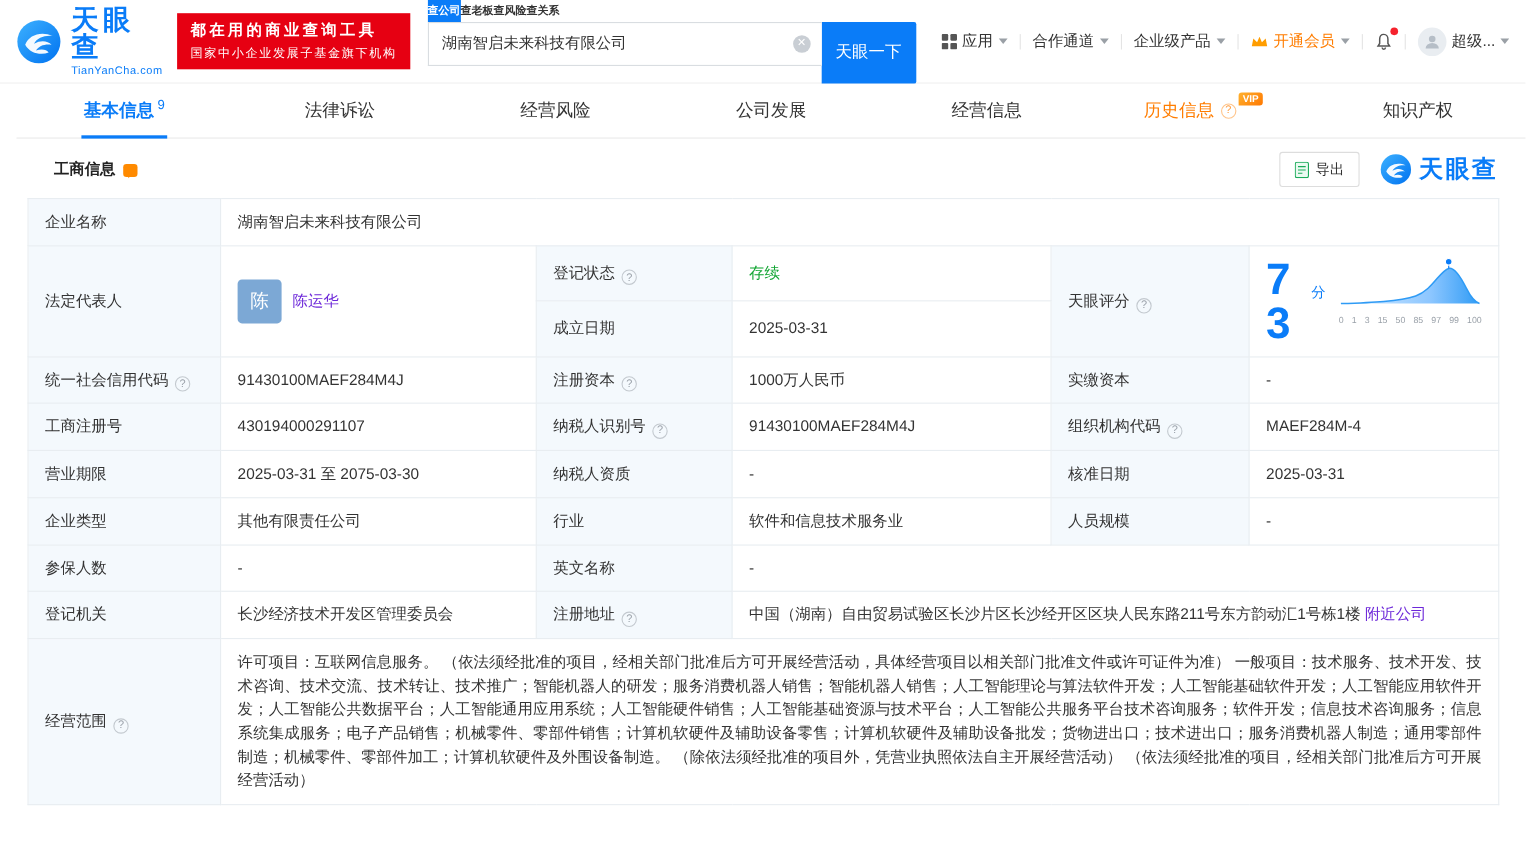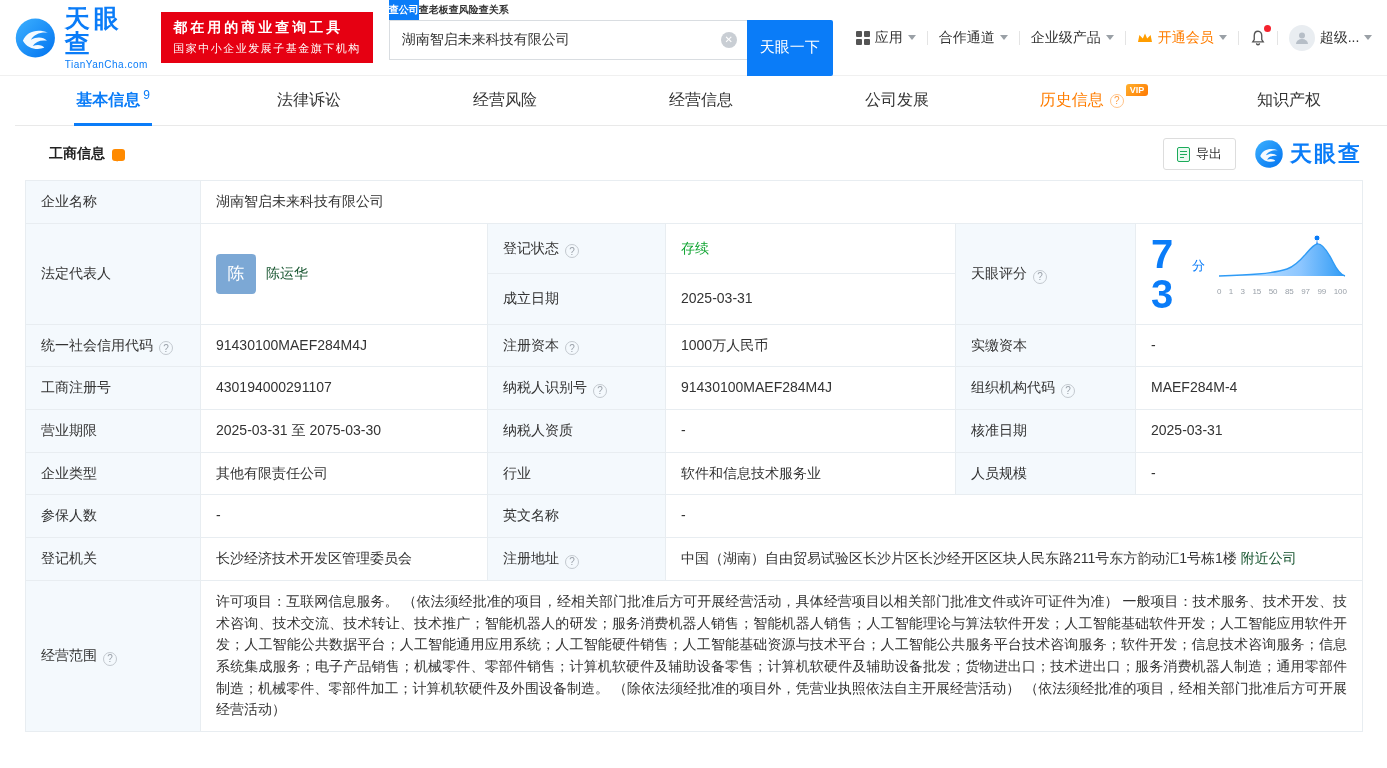--- a/index.html
+++ b/index.html
@@ -53,21 +53,21 @@
   .wm { display:flex; align-items:center; gap:6px; }
   .wm-text { font-size:22px; font-weight:bold; color:#0a7cf8; letter-spacing:2px; }
 
   
   .info-table { width:1337px; margin:0 25px; border-collapse:collapse; table-layout:fixed; font-size:14px; }
   .info-table td { border:1px solid #e8edf1; padding:10px 15px; line-height:1.55; vertical-align:middle; word-break:break-all; }
   td.lbl { background:#f4f9fd; color:#333; }
   .help-icon { display:inline-flex; width:14px; height:14px; border:1px solid #c3c9cf; border-radius:50%; align-items:center; justify-content:center; font-size:10px; color:#9aa1a9; margin-left:6px; vertical-align:-2px; cursor:pointer; }
   .help-icon::before { content:"?"; }
   .help-icon.orange { border-color:#ffc48a; color:#ff9b3d; }
-  .link { color:#14532d; cursor:pointer; text-decoration:none; }
+  .link { color:#6d28d9; cursor:pointer; text-decoration:none; }
   .status-green { color:#12a533; }
   .rep-cell { display:flex; align-items:center; gap:10px; }
   .avatar-sq { width:40px; height:40px; border-radius:4px; background:#7ca8d5; color:#fff; font-size:17px; display:flex; align-items:center; justify-content:center; flex:0 0 auto; cursor:pointer; }
 
   .score-cell { display:flex; align-items:flex-start; gap:10px; }
   .score-num { font-size:40px; font-weight:bold; color:#0a7cf8; line-height:1; }
   .score-unit { font-size:13px; color:#0a7cf8; margin-top:22px; }
   .score-chart { margin-left:2px; }
   .score-axis { display:flex; justify-content:space-between; width:130px; font-size:8px; color:#9aa1a9; margin-top:0; }
   .scope-cell { line-height:23px; text-align:justify; }
@@ -170,24 +170,24 @@
     <span>基本信息</span>
     <span class="tab-count">9</span>
   </div>
   <div class="main-tab">
     <span>法律诉讼</span>
   </div>
   <div class="main-tab">
     <span>经营风险</span>
   </div>
   <div class="main-tab">
+    <span>公司发展</span>
+  </div>
+  <div class="main-tab">
     <span>经营信息</span>
-  </div>
-  <div class="main-tab">
-    <span>公司发展</span>
   </div>
   <div class="main-tab vip-tab">
     <span>历史信息</span>
     <span class="help-icon orange"></span>
     <span class="vip-badge">VIP</span>
   </div>
   <div class="main-tab">
     <span>知识产权</span>
   </div>
 </nav>

